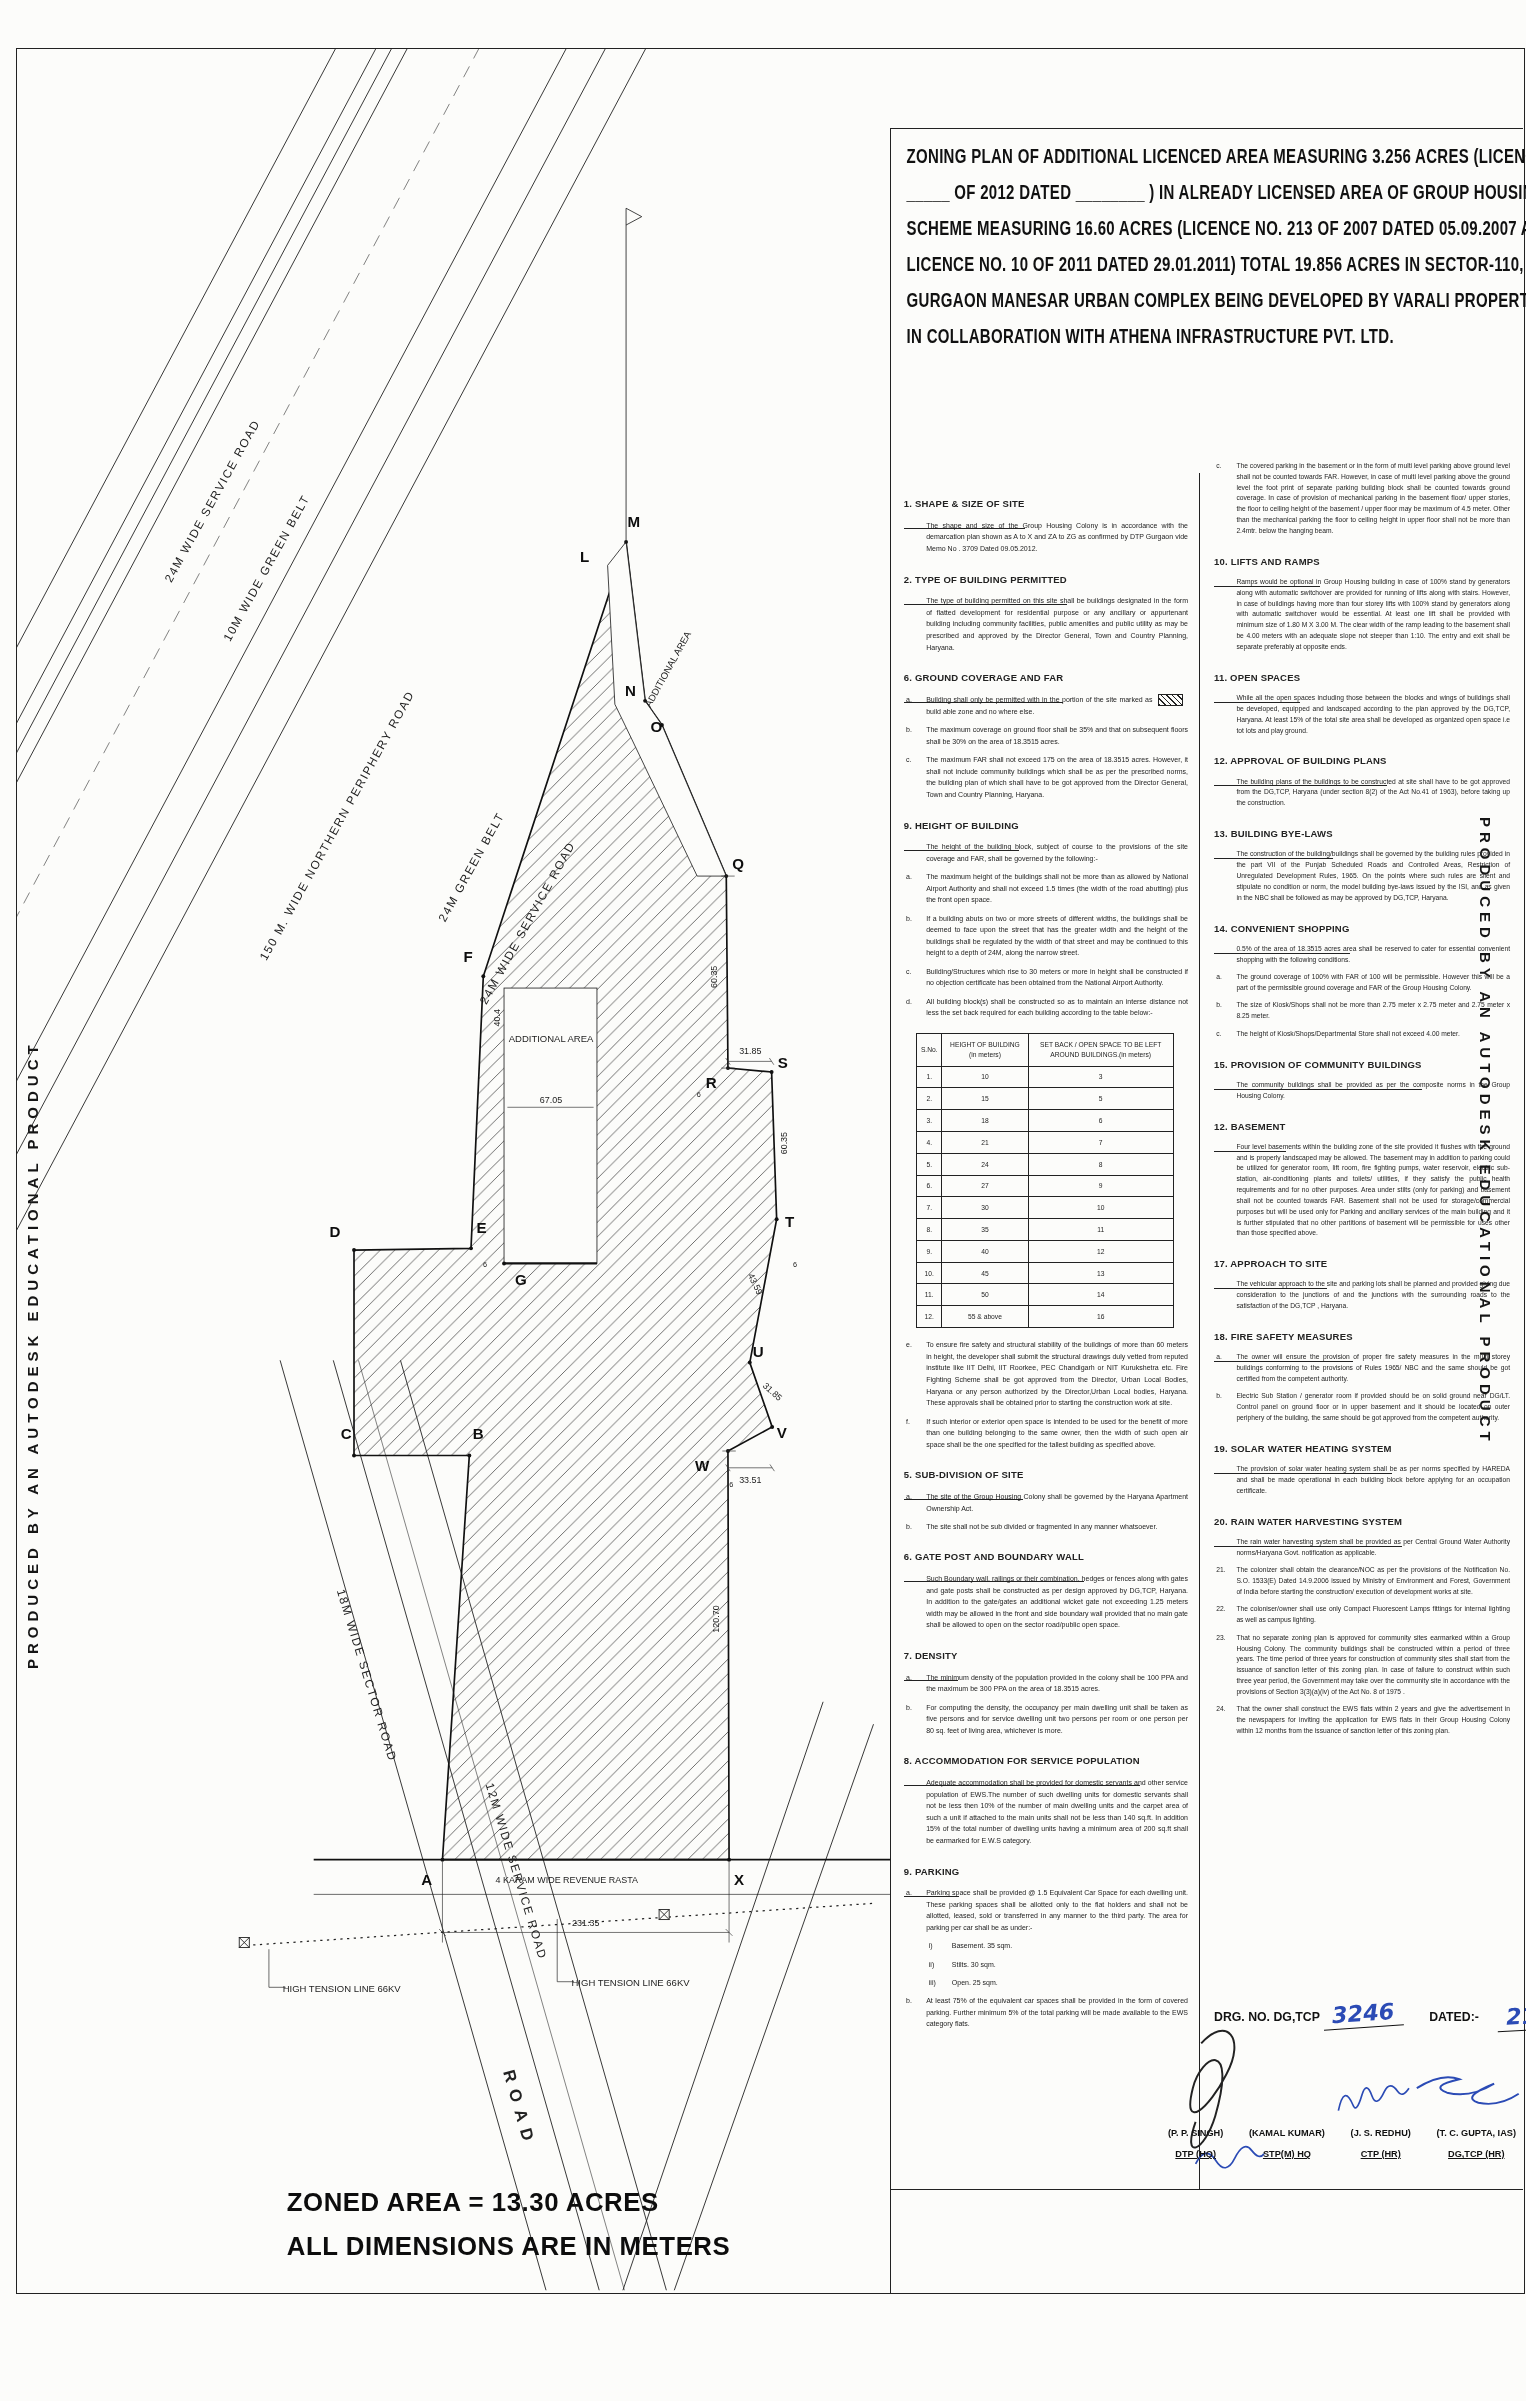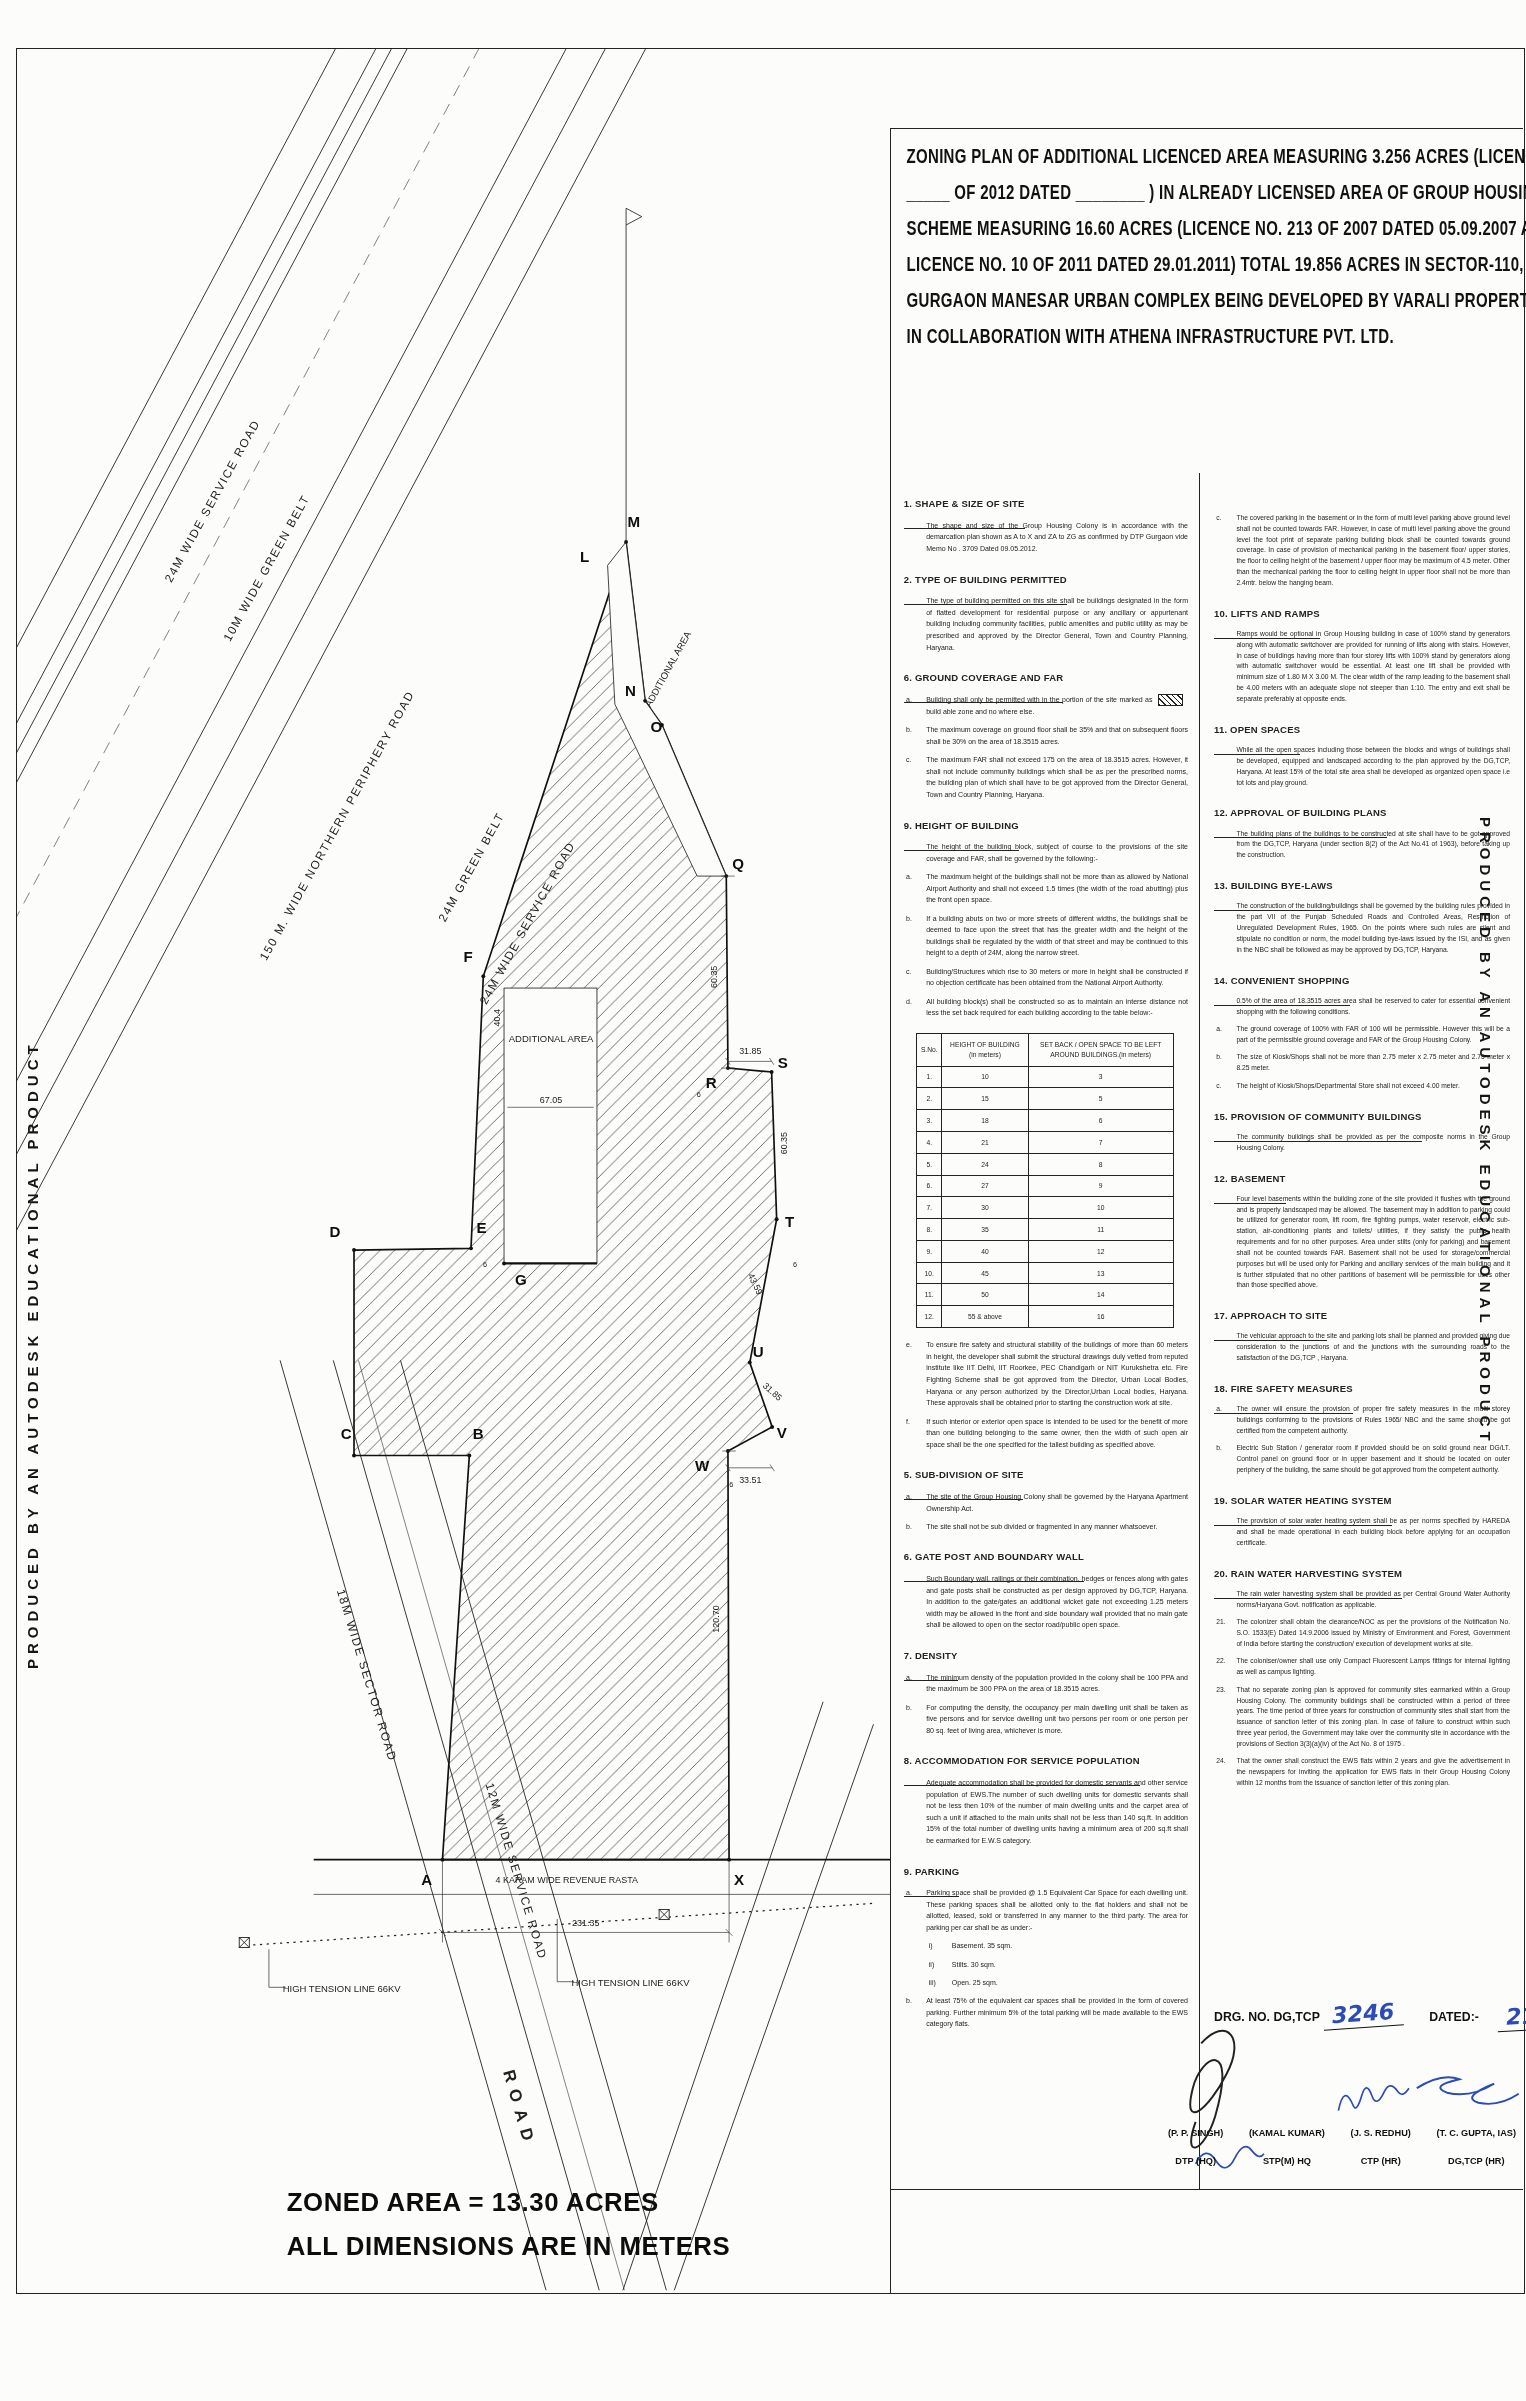--- a/index.html
+++ b/index.html
@@ -14,21 +14,21 @@
   
   .title-block{position:absolute;left:892px;top:129px;width:631px;height:235px;padding:9px 13.4px 0 14.6px;box-sizing:border-box;}
   .title-line{font-weight:700;font-size:15px;letter-spacing:0.3px;line-height:36px;white-space:nowrap;
               transform:scaleY(1.38);transform-origin:left center;color:#111;}
   .purpose-box{position:absolute;left:892px;top:365px;width:631px;height:108px;box-sizing:border-box;
                border-top:1.7px solid #222;border-bottom:1.7px solid #222;padding:15.7px 17px 0 17px;}
   .purpose-text{font-weight:700;font-size:9.2px;line-height:22.4px;transform:scaleY(1.3);transform-origin:left top;color:#111;}
   
   .col{position:absolute;box-sizing:border-box;overflow:hidden;text-align:justify;color:#222;}
   #col-left{left:896px;top:477px;width:301px;height:1710px;padding:2.2px 9px 0 7.8px;font-size:7px;line-height:1.66;}
-  #col-right{left:1205px;top:504px;width:315px;height:1518px;padding:2.2px 10px 0 9px;font-size:6.7px;line-height:1.62;}
+  #col-right{left:1205px;top:452px;width:315px;height:1518px;padding:2.2px 10px 0 9px;font-size:6.7px;line-height:1.62;}
   .sec-h{font-weight:700;font-size:9.5px;margin:17px 0 7.8px 0;text-align:left;}
   .sec-h-t{border-bottom:1.4px solid #222;padding-bottom:19px;letter-spacing:0.2px;}
   .block{position:relative;padding-left:22.4px;margin:6.7px 0;}
   .block .m{position:absolute;left:2.2px;top:0;}
   .block.sub{padding-left:48px;}
   .block.sub .m{left:25px;}
   .hatch-swatch{display:inline-block;width:23.5px;height:10px;vertical-align:middle;margin:0 5px;
       border:0.6px solid #222;background:repeating-linear-gradient(45deg,#222 0 1.1px,transparent 1.1px 3.9px);}
   
   .tbl-wrap{margin:14.6px 3.4px 11.2px 12.3px;}
@@ -37,21 +37,21 @@
   table.setback th{font-weight:400;white-space:pre-line;line-height:1.5;padding:5.6px 2.2px;}
   table.setback td{height:13px;}
   
   .drg-row{position:absolute;left:1214px;top:2000px;width:309px;font-size:12.3px;font-weight:600;color:#111;white-space:nowrap;}
   .hand{font-family:"DejaVu Sans",sans-serif;font-style:italic;color:#2b4bb5;font-size:22.4px;font-weight:600;
         display:inline-block;border-bottom:1.7px solid #111;padding:0 9px 1.1px 9px;transform:rotate(-4deg);}
   .hand.date{transform:rotate(-3deg);margin-left:14.6px;}
   .drg-dated{margin-left:22.4px;}
   .sig-row{position:absolute;left:1168px;top:2128px;width:348px;display:flex;justify-content:space-between;gap:6px;}
   .sig{text-align:center;font-size:9.2px;font-weight:600;color:#111;white-space:nowrap;}
-  .sig-title{margin-top:18px;}
+  .sig-title{margin-top:11px;text-decoration:underline;}
   .sig-svg{position:absolute;left:1148px;top:2021px;width:392px;height:168px;pointer-events:none;}
   
   svg text{font-family:"Liberation Sans",sans-serif;}
   .pl-road{font-size:21px;letter-spacing:3px;fill:#222;}
   .pl-road-big{font-size:30px;letter-spacing:14px;font-weight:bold;fill:#222;}
   .pl-pt{font-size:27px;font-weight:bold;fill:#0d0d0d;}
   .pl-dim{font-size:16px;fill:#222;}
   .pl-dim-s{font-size:13px;fill:#222;}
   .pl-note{font-size:17px;fill:#1d1d1d;}
   .pl-big{font-size:46px;font-weight:bold;fill:#0d0d0d;letter-spacing:1px;}

